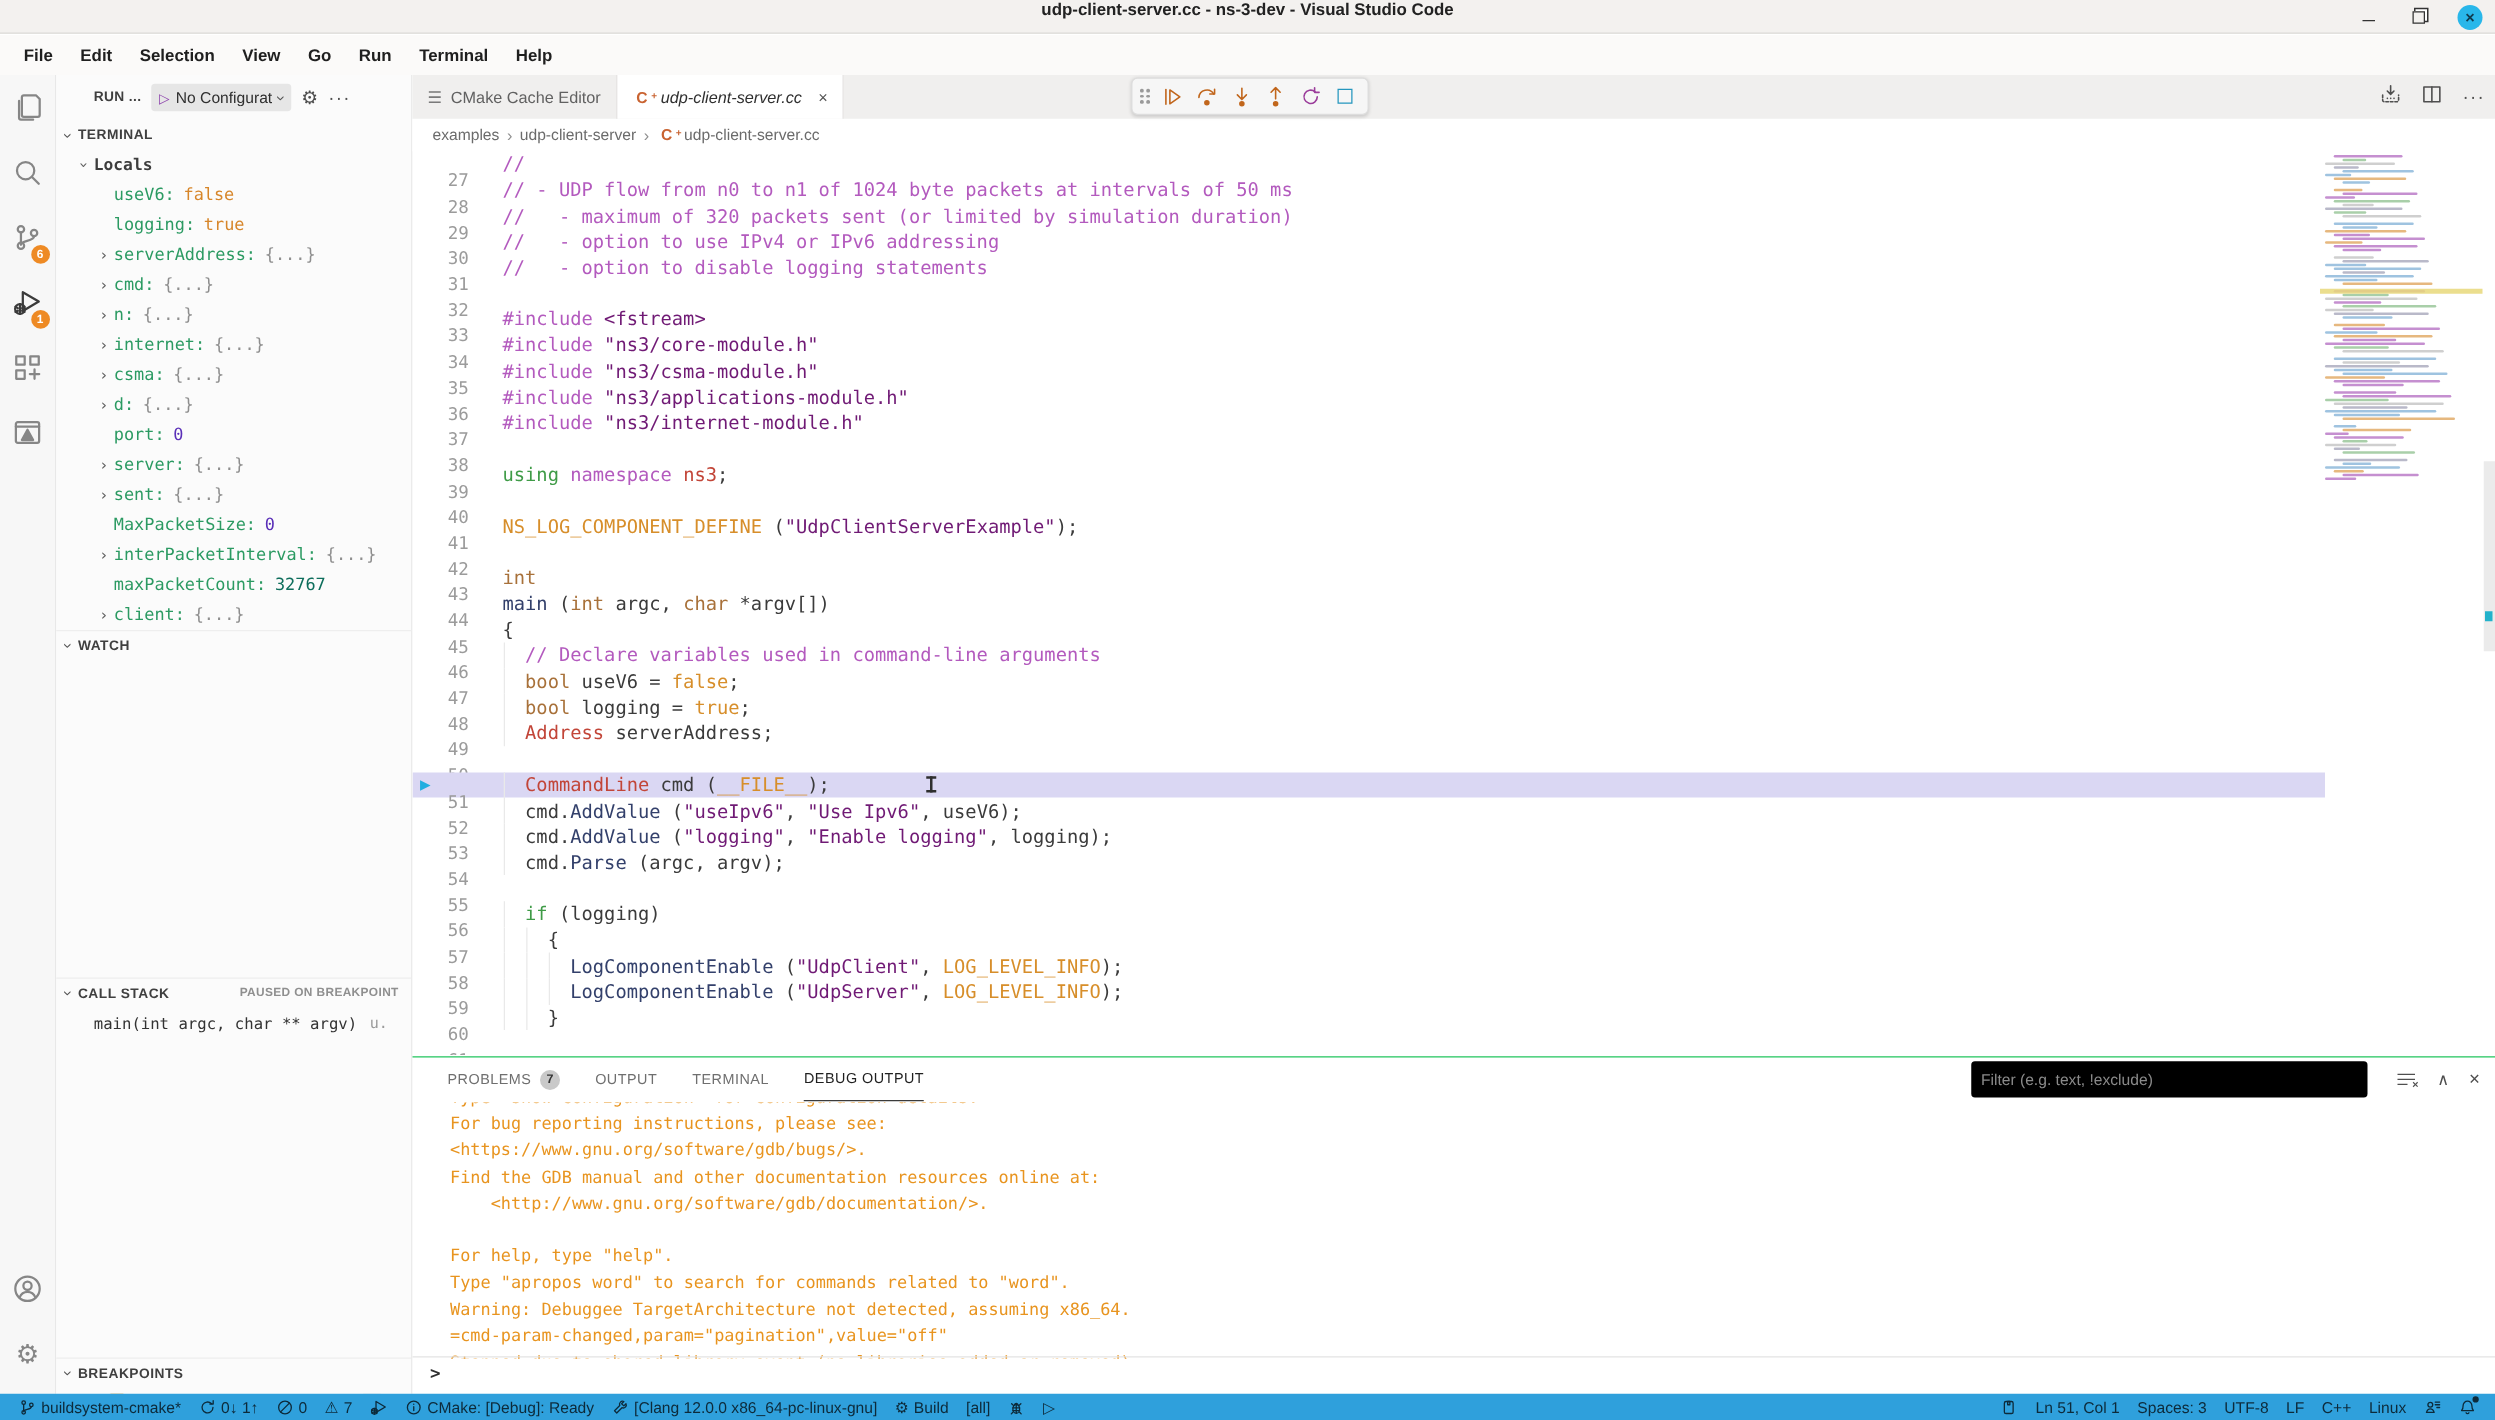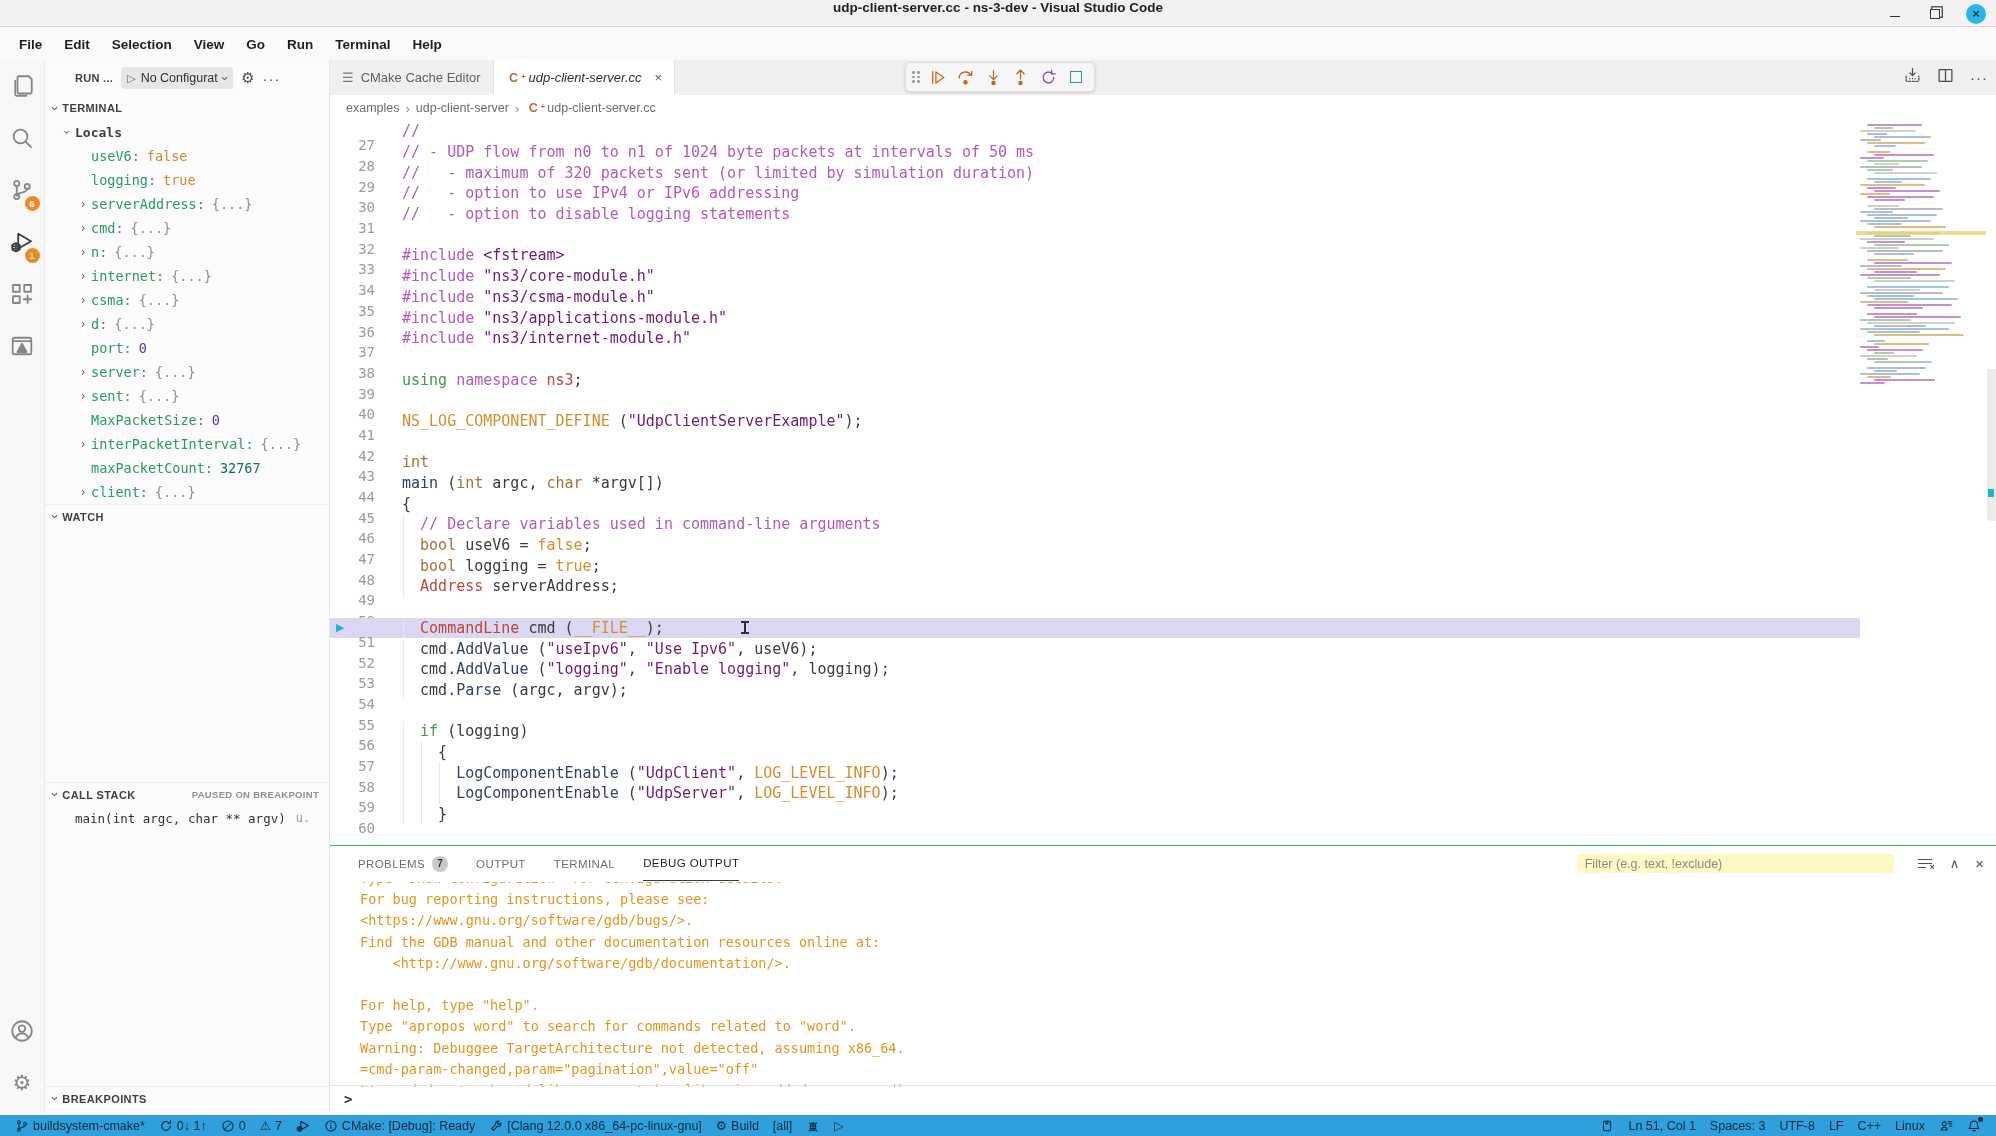--- a/index.html
+++ b/index.html
@@ -106,21 +106,21 @@
   #ibeam::before, #ibeam::after { content:""; position:absolute; left:-3px; width:8px; height:1.8px; background:#2f2f2f; }
   #ibeam::after { bottom:0; }
 
   
   #panel { position:absolute; left:330px; top:845px; width:1666px; height:270px; background:#fff; border-top:1px solid #22c55e; }
   #panel-head { position:relative; height:35px; display:flex; align-items:center; padding-left:28px; gap:28px; }
   .ptab { position:relative; font-size:11.5px; letter-spacing:.4px; color:#6f6f6f; height:35px; display:flex; align-items:center; gap:7px; }
   .ptab.active { color:#1f1f1f; border-bottom:1.5px solid #3b3b3b; }
   .ptab .pbadge { background:#c9c9c9; color:#333; font-size:10px; min-width:16px; height:16px; border-radius:9px; display:flex; align-items:center; justify-content:center; font-weight:bold; }
   #panel-actions { position:absolute; right:12px; top:0; height:35px; display:flex; align-items:center; gap:16px; color:#4f4f4f; }
-  #filter-box { width:317px; height:19px; background:#fef9c3; border-radius:3px; font-size:12.5px; color:#8a8a8a;
+  #filter-box { width:317px; height:29px; background:#000000; border-radius:3px; font-size:12.5px; color:#8a8a8a;
     display:flex; align-items:center; padding-left:8px; margin-right:8px; }
   .pa-ico { font-size:13px; color:#4f4f4f; }
   .clear-ico { position:relative; width:16px; height:14px; }
   .clear-ico i { position:absolute; left:0; height:1.5px; background:#4f4f4f; }
   .clear-ico i:nth-child(1){ top:2px; width:14px; } .clear-ico i:nth-child(2){ top:6px; width:14px; } .clear-ico i:nth-child(3){ top:10px; width:8px; }
   .clear-ico b { position:absolute; right:-1px; bottom:-1px; font-size:8.5px; font-weight:bold; color:#4f4f4f; }
   #console { position:absolute; left:0; top:36px; width:1666px; height:205px; overflow:hidden; }
   #console-inner { position:absolute; left:30px; top:-12px; }
   .con-line { font-family:"DejaVu Sans Mono", monospace; font-size:13.5px; color:#e8941f; height:21.2px; white-space:pre; }
   #prompt-row { position:absolute; left:0; bottom:4px; width:1666px; height:26px; border-top:1px solid #e4e4e4; display:flex; align-items:center; }

